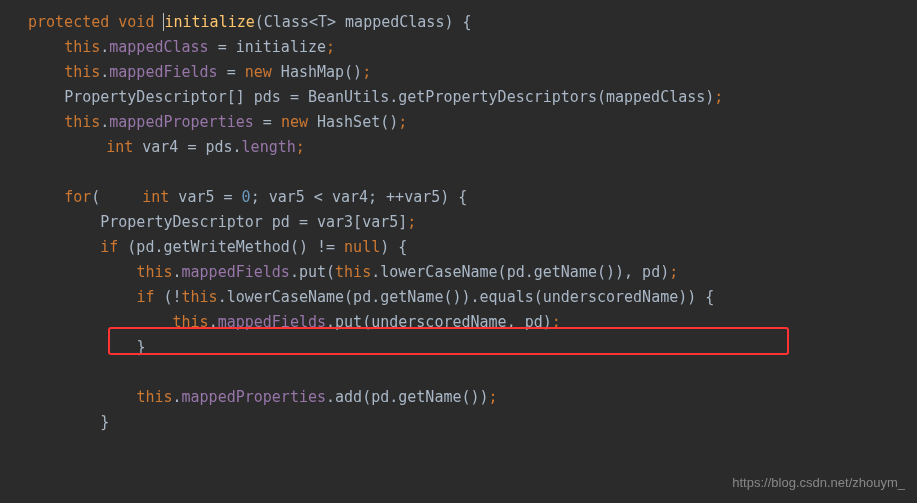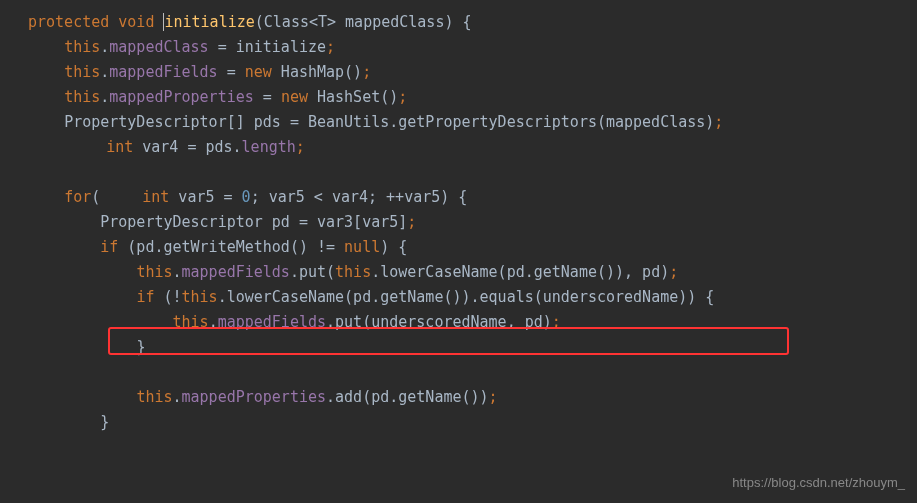--- a/index.html
+++ b/index.html
@@ -65,22 +65,22 @@
       margin-bottom: 2px;
     }
   </style>
 </head>
 <body>
 
 <div>
 <div class="code-line"><span class="kw-modifier">protected</span> <span class="kw-void">void</span> <span class="cursor-line"></span><span class="method-name">initialize</span><span class="punct">(</span><span class="type">Class</span><span class="punct">&lt;T&gt;</span> <span class="var">mappedClass</span><span class="punct">) {</span></div>
 <div class="code-line">    <span class="kw-this">this</span><span class="punct">.</span><span class="field">mappedClass</span><span class="op"> = initialize</span><span class="semicolon">;</span></div>
 <div class="code-line">    <span class="kw-this">this</span><span class="punct">.</span><span class="field">mappedFields</span><span class="op"> = </span><span class="kw-new">new</span><span class="type"> HashMap()</span><span class="semicolon">;</span></div>
+<div class="code-line">    <span class="var">PropertyDescriptor[] pds = BeanUtils.getPropertyDescriptors(mappedClass)</span><span class="semicolon">;</span></div>
 <div class="code-line">    <span class="kw-this">this</span><span class="punct">.</span><span class="field">mappedProperties</span><span class="op"> = </span><span class="kw-new">new</span><span class="type"> HashSet()</span><span class="semicolon">;</span></div>
-<div class="code-line">    <span class="var">PropertyDescriptor[] pds = BeanUtils.getPropertyDescriptors(mappedClass)</span><span class="semicolon">;</span></div>
 <div class="code-line">    <span class="kw-int">int</span><span class="var"> var4 = pds.</span><span class="field">length</span><span class="semicolon">;</span></div>
 <div class="code-line"> </div>
 <div class="code-line">    <span class="kw-for">for</span><span class="punct">(</span><span class="kw-int">int</span><span class="var"> var5 = </span><span class="num">0</span><span class="punct">; var5 &lt; var4; ++var5) {</span></div>
 <div class="code-line">        <span class="var">PropertyDescriptor pd = var3[var5]</span><span class="semicolon">;</span></div>
 <div class="code-line">        <span class="kw-if">if</span><span class="punct"> (pd.getWriteMethod() != </span><span class="kw-null">null</span><span class="punct">) {</span></div>
 <div class="code-line">            <span class="kw-this">this</span><span class="punct">.</span><span class="field">mappedFields</span><span class="var">.put(</span><span class="kw-this">this</span><span class="var">.lowerCaseName(pd.getName()), pd)</span><span class="semicolon">;</span></div>
 <div class="code-line">            <span class="kw-if">if</span><span class="punct"> (!</span><span class="kw-this">this</span><span class="var">.lowerCaseName(pd.getName()).equals(underscoredName)) {</span></div>
 <div class="code-line">                <span class="kw-this">this</span><span class="punct">.</span><span class="field">mappedFields</span><span class="var">.put(underscoredName, pd)</span><span class="semicolon">;</span></div>
 <div class="code-line">            <span class="punct">}</span></div>
 <div class="code-line"> </div>

